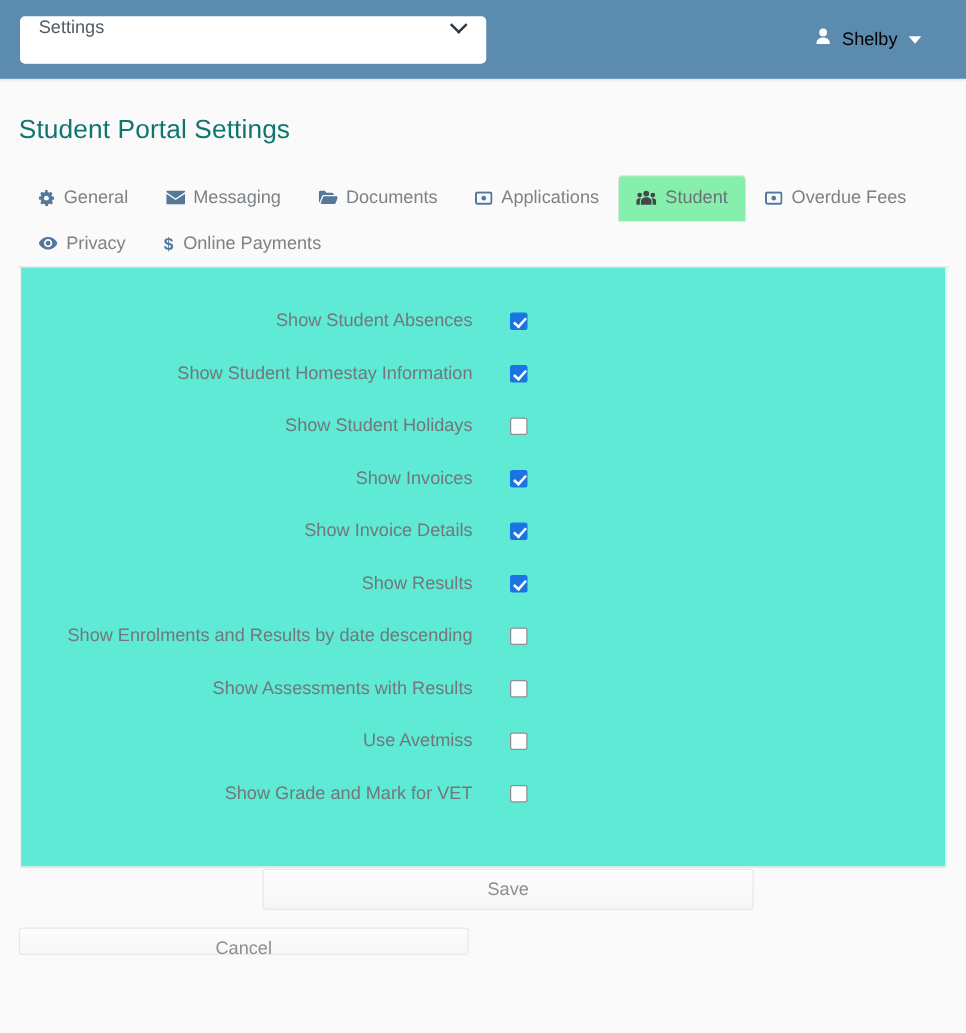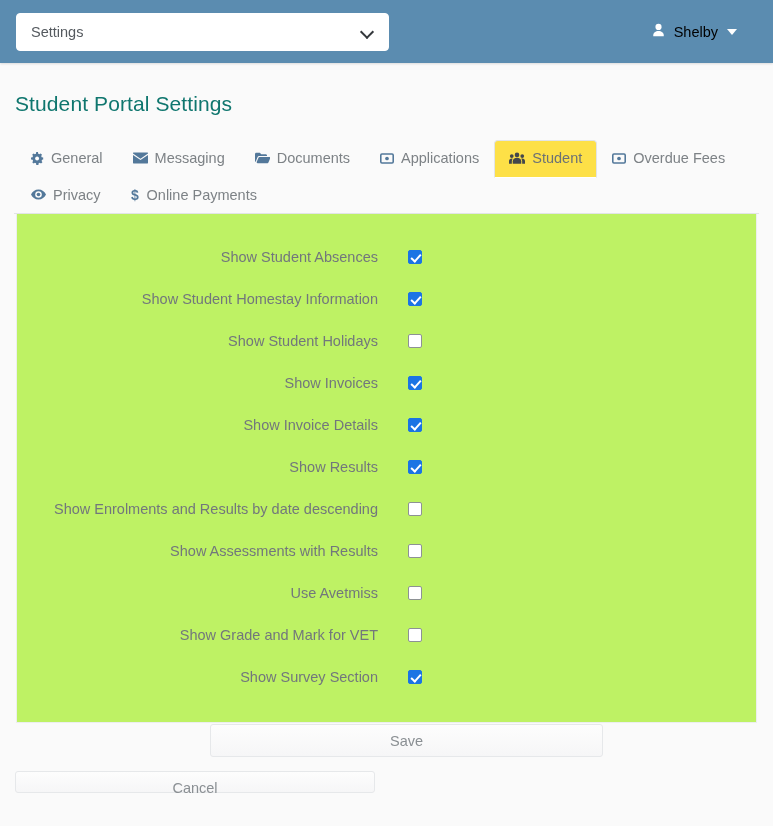--- a/index.html
+++ b/index.html
@@ -19,21 +19,21 @@
     box-shadow: 0 1px 2px rgba(0,0,0,.12);
     display: flex;
     align-items: center;
     padding: 0 16px;
   }
   .nav-select {
     width: 373px; height: 38px;
     background: #ffffff;
     border: 1px solid #ffffff;
     border-radius: 4px;
-    display: flex; align-items: center;
+    display: flex; align-items: flex-start;
     padding: 0 14px;
     position: relative;
     cursor: pointer;
   }
   .nav-select .sel-label {
     font-size: 14.5px;
     color: #555a5f;
     flex: 1;
   }
   .chev {
@@ -98,30 +98,30 @@
     color: #7d8286;
     cursor: pointer;
     border: 1px solid transparent;
     border-radius: 4px 4px 0 0;
     margin-bottom: -1px;
     line-height: 1;
     white-space: nowrap;
   }
   .tab .ticon { color: #53789a; display: flex; align-items: center; }
   .tab.active {
-    background: #fde047;
+    background: #86efac;
     border-color: #e2e4e6;
     border-bottom-color: #ffffff;
     color: #6c7175;
   }
   .tab.active .ticon { color: #43474b; }
 
   
   .panel {
-    background: #bef264;
+    background: #5eead4;
     border: 1px solid #eceeef;
     border-top: none;
     margin: 0 16px;
     padding: 22px 0 24px 0;
     min-height: 480px;
   }
   .settings-row {
     display: flex;
     align-items: center;
     height: 42px;
@@ -349,23 +349,17 @@
       <div class="row-control">
         <span class="cbox"></span>
       </div>
     </div>
     <div class="settings-row">
       <div class="row-label">Show Grade and Mark for VET</div>
       <div class="row-control">
         <span class="cbox"></span>
       </div>
     </div>
-    <div class="settings-row">
-      <div class="row-label">Show Survey Section</div>
-      <div class="row-control">
-        <span class="cbox checked"></span>
-      </div>
-    </div>
   </div>
 
 <button class="btn btn-save">Save</button>
 
 <button class="btn btn-cancel">Cancel</button>
 
 </body></html>

